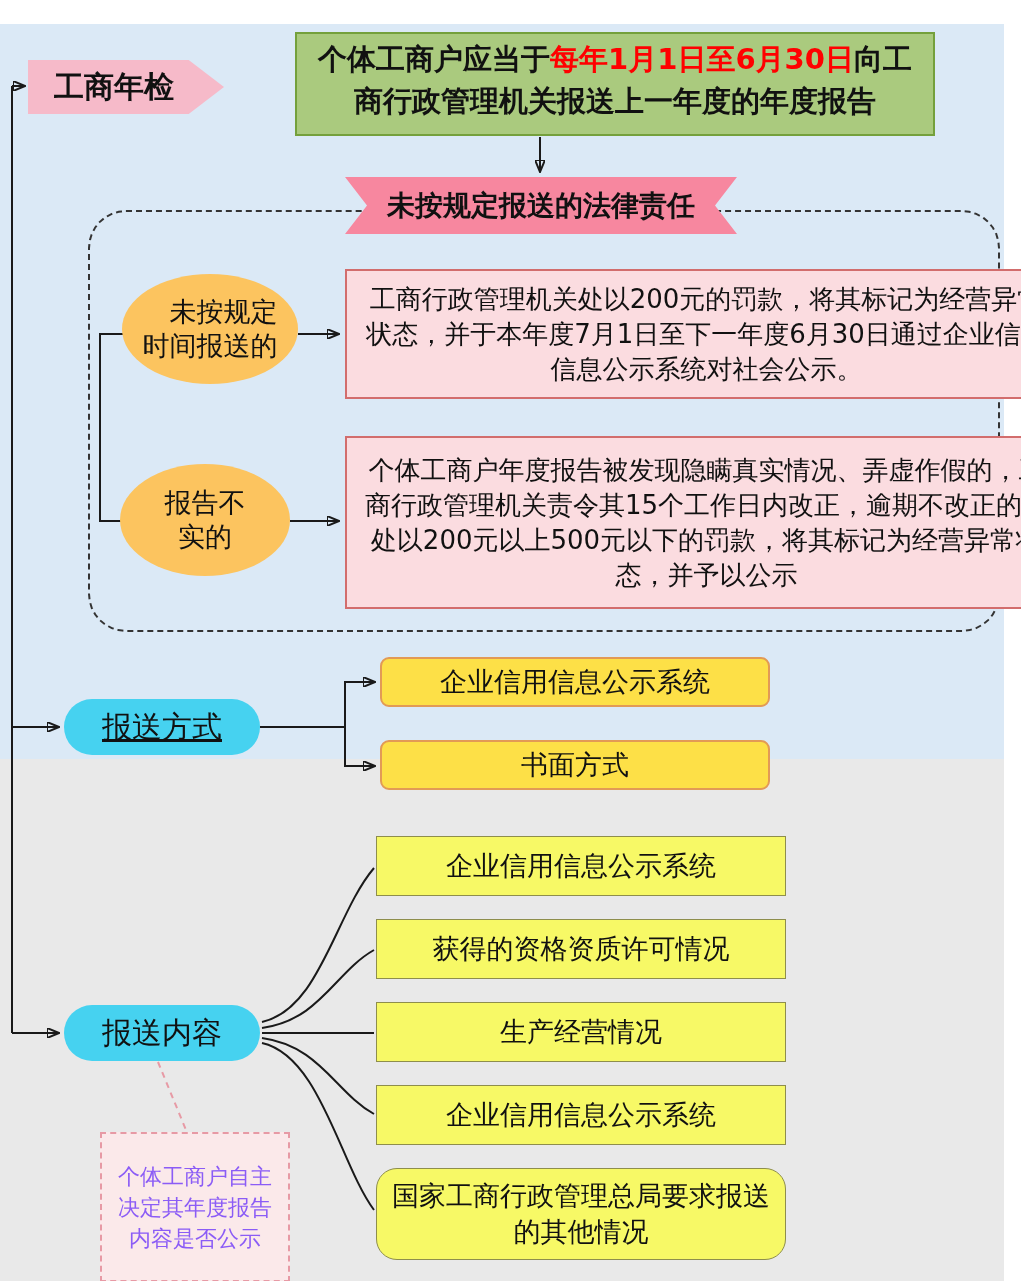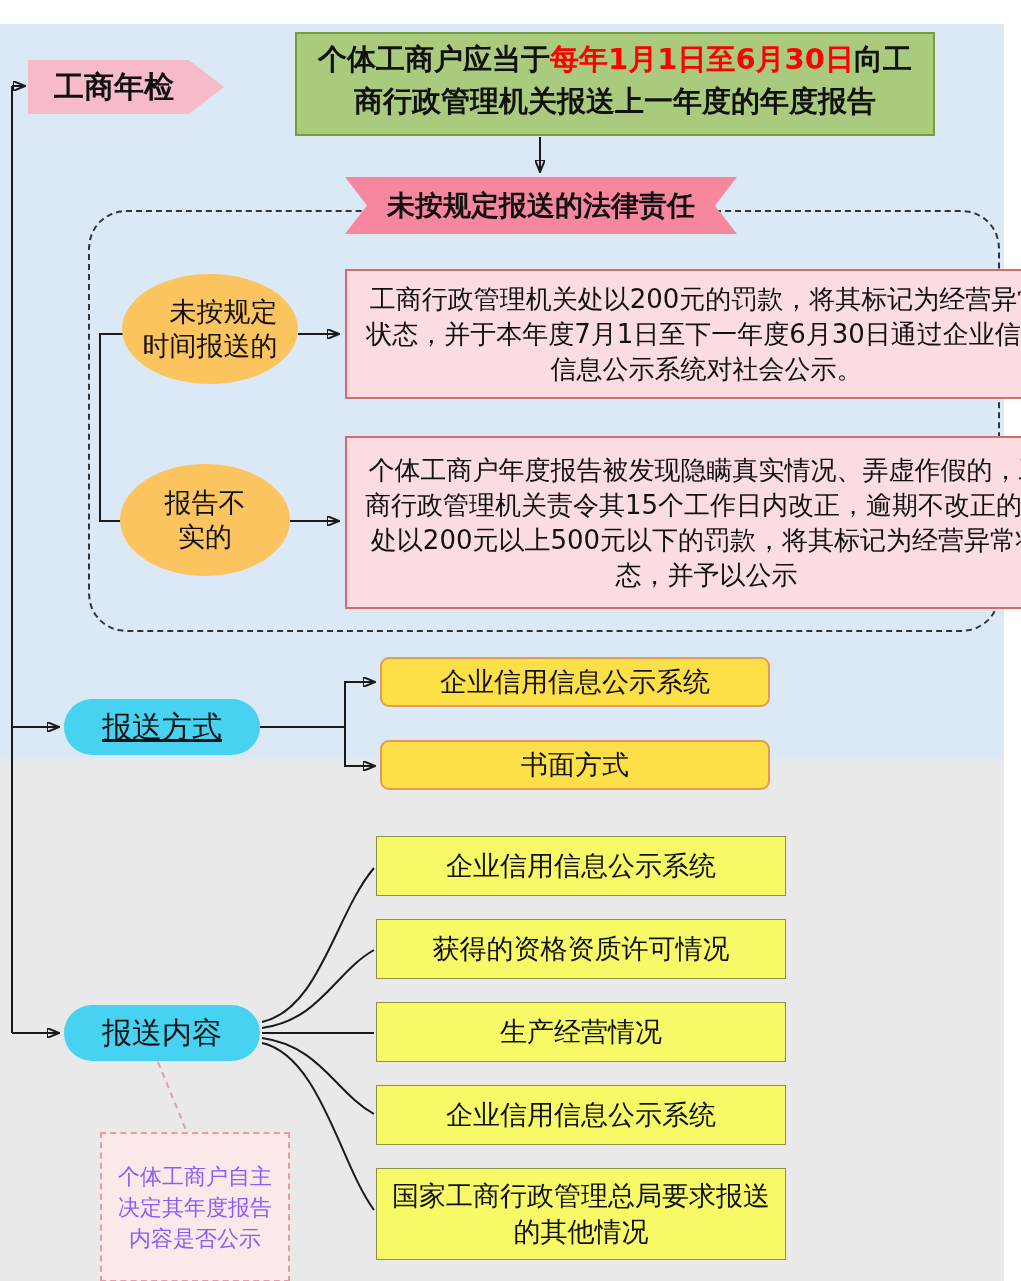--- a/index.html
+++ b/index.html
@@ -54,21 +54,21 @@
   .peach-1{top:633px;}
   .peach-2{top:716px;}
   .yellow{
     left:376px;width:410px;background:#f7f966;border:1px solid #8e8e4c;
     font-size:27px;line-height:36px;z-index:2;padding:4px 10px;
   }
   .y1{top:812px;height:60px;}
   .y2{top:895px;height:60px;}
   .y3{top:978px;height:60px;}
   .y4{top:1061px;height:60px;}
-  .y5{top:1144px;height:92px;}
+  .y5{top:1144px;height:92px;border-radius:21px;}
   .note-box{
     left:100px;top:1108px;width:190px;height:150px;background:#fbe9ea;
     border:2px dashed #e79aa5;color:#8b5cf6;font-size:22px;line-height:31px;padding:6px 10px;z-index:2;
   }
   svg.connectors{position:absolute;left:0;top:0;width:1021px;height:1281px;z-index:1;}
   svg.connectors path{fill:none;stroke:#1a1a1a;stroke-width:2;}
   svg.connectors path.pinkdash{stroke:#e79aa5;stroke-dasharray:6 5;}
 </style>
 </head>
 <body>

